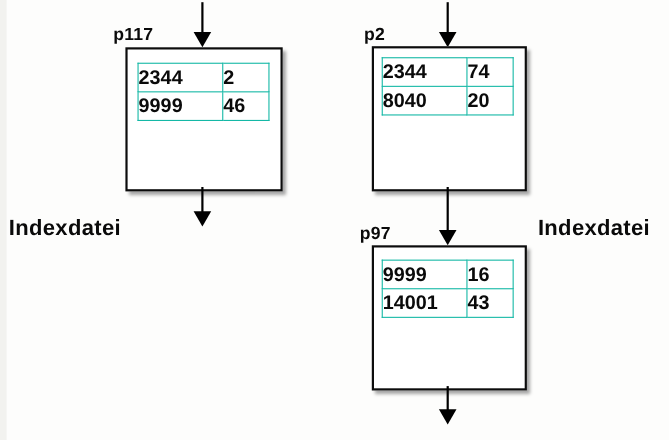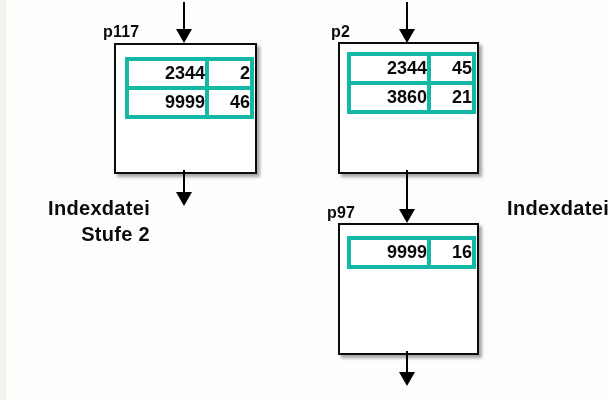--- a/index.html
+++ b/index.html
@@ -30,23 +30,23 @@
     font-weight: 600;
     letter-spacing: 0.2px;
     white-space: nowrap;
   }
   table.kv {
     position: absolute;
     border-collapse: collapse;
     background: #ffffff;
   }
   table.kv td {
-    border: 4px solid #14b8a6;
+    border: 1px solid #14b8a6;
     padding: 0;
-    text-align: right;
+    text-align: left;
     vertical-align: middle;
     font-size: 18px;
     font-weight: 600;
     height: 25px;
     font-family: "Liberation Sans", sans-serif;
   }
   table.kv td.k { width: 76px; }
   table.kv td.v { width: 41px; }
   .vl {
     position: absolute;
@@ -55,21 +55,21 @@
   }
   .ah {
     position: absolute;
     width: 0; height: 0;
     border-left: 8px solid transparent;
     border-right: 8px solid transparent;
     border-top: 14px solid #000;
   }
   .caption {
     position: absolute;
-    text-align: right;
+    text-align: left;
     font-size: 20px;
     font-weight: 600;
     line-height: 26px;
     letter-spacing: 0.3px;
   }
 </style>
 </head>
 <body>
 
 <div class="canvas">
@@ -94,55 +94,58 @@
       </tr>
     </tbody>
       </table>
   </div>
 
   <div class="vl" style="left:183px; top:170px; height:23px;"></div>
   <div class="ah" style="left:176px; top:192px;"></div>
 
   <div class="caption" style="left:8px; top:195px; width:142px;">
     <div>Indexdatei</div>
-    <div>Stufe 2</div>
   </div>
 
   <div class="node-label" style="left:331px; top:23px;">p2</div>
 
   <div class="vl" style="left:406px; top:2px; height:28px;"></div>
   <div class="ah" style="left:399px; top:29px;"></div>
 
   <div class="node" style="left:338px; top:42px; width:137px; height:128px;">
     <table class="kv" style="left:7px; top:8px;">
       <tbody>
           <tr>
         <td class="k">2344</td>
-        <td class="v">45</td>
+        <td class="v">74</td>
       </tr>
       <tr>
-        <td class="k">3860</td>
-        <td class="v">21</td>
+        <td class="k">8040</td>
+        <td class="v">20</td>
       </tr>
     </tbody>
       </table>
   </div>
 
   <div class="vl" style="left:406px; top:170px; height:40px;"></div>
   <div class="ah" style="left:399px; top:209px;"></div>
 
   <div class="node-label" style="left:327px; top:204px;">p97</div>
 
   <div class="node" style="left:338px; top:223px; width:137px; height:128px;">
     <table class="kv" style="left:7px; top:11px;">
       <tbody>
           <tr>
         <td class="k">9999</td>
         <td class="v">16</td>
       </tr>
+      <tr>
+        <td class="k">14001</td>
+        <td class="v">43</td>
+      </tr>
     </tbody>
       </table>
   </div>
 
   <div class="vl" style="left:406px; top:351px; height:22px;"></div>
   <div class="ah" style="left:399px; top:372px;"></div>
 
   <div class="caption" style="left:489px; top:195px; width:120px;">
     <div>Indexdatei</div>
   </div>

